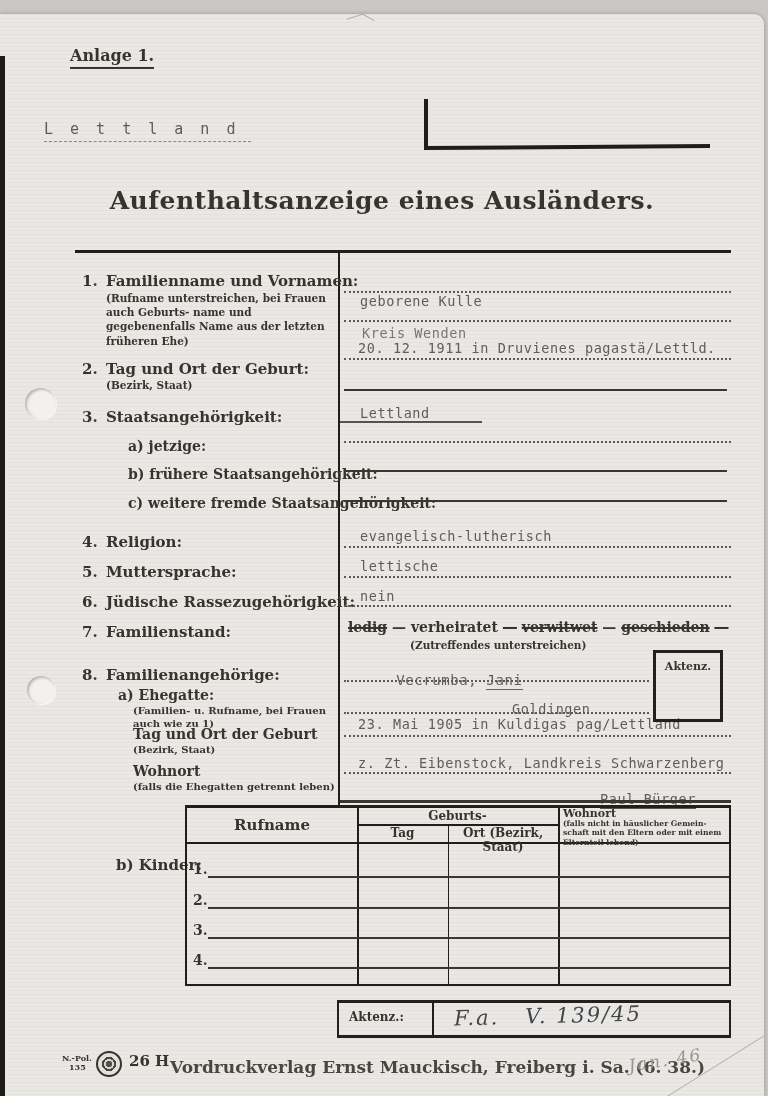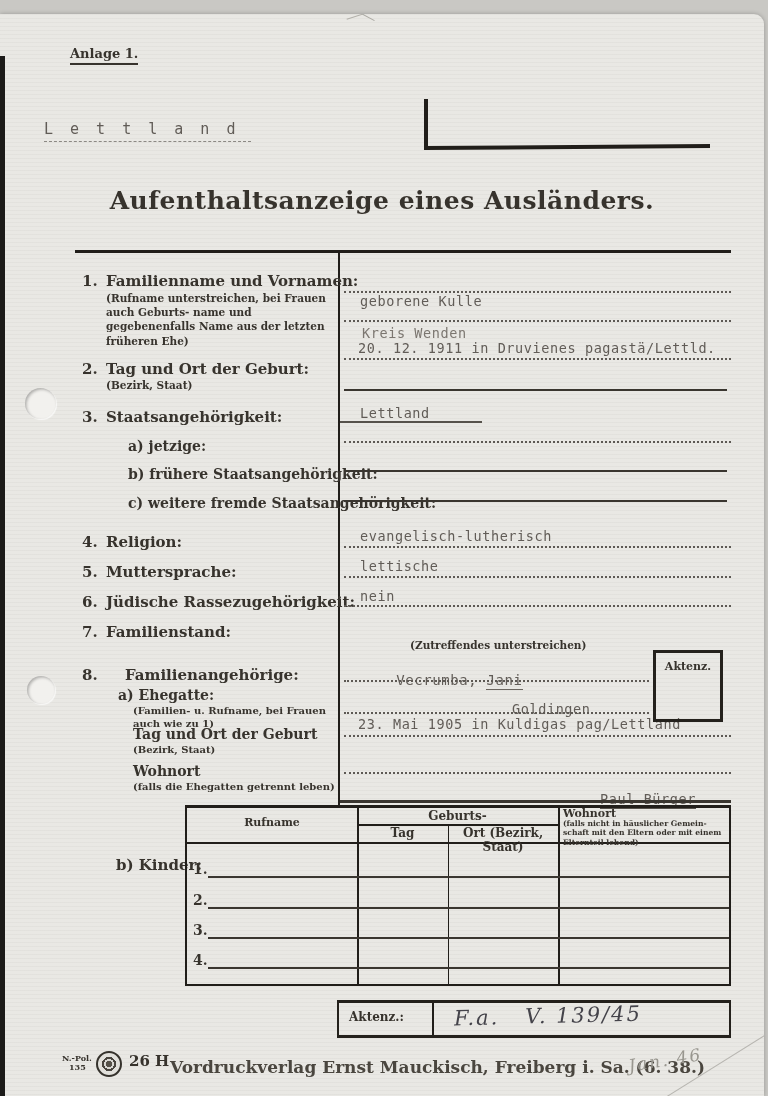--- a/index.html
+++ b/index.html
@@ -37,21 +37,21 @@
   .nowrap{white-space:nowrap;}
 </style>
 </head>
 <body>
 
 <div class="paper">
 
   <div class="abs" style="left:318px;top:-8px;width:60px;height:1px;background:#aaa8a2;transform:rotate(28deg);"></div>
   <div class="abs" style="left:345px;top:-6px;width:70px;height:1px;background:#b2b0aa;transform:rotate(-18deg);"></div>
 
-  <div class="abs fr" style="left:70px;top:32px;font-size:13px;border-bottom:2px solid #37332d;padding-bottom:2px;"><span>Anlage 1.</span></div>
+  <div class="abs fr" style="left:70px;top:32px;font-size:16px;border-bottom:2px solid #37332d;padding-bottom:2px;"><span>Anlage 1.</span></div>
 
   <div class="abs typed" style="left:44px;top:106px;font-size:15px;letter-spacing:4px;border-bottom:1.5px dashed #8c8984;padding:0 12px 3px 0;"><span>L e t t l a n d</span></div>
 
   <div class="abs bar" style="left:424px;top:85px;width:4px;height:50px;"></div>
   <div class="abs bar" style="left:424px;top:131px;width:286px;height:4px;transform:rotate(-0.4deg);"></div>
 
   <div class="abs fr" style="left:0;top:172px;width:764px;text-align:center;font-size:25px;letter-spacing:0.5px;"><span>Aufenthaltsanzeige eines Ausländers.</span></div>
 
   <div class="abs bar" style="left:75px;top:236px;width:656px;height:3px;"></div>
   <div class="abs bar" style="left:338px;top:236px;width:2px;height:555px;"></div>
@@ -76,21 +76,21 @@
   <div class="abs fr fr15" style="left:82px;top:549px;">5.</div>
   <div class="abs fr fr15" style="left:106px;top:549px;">Muttersprache:</div>
 
   <div class="abs fr fr15" style="left:82px;top:579px;">6.</div>
   <div class="abs fr fr15" style="left:106px;top:579px;">Jüdische Rassezugehörigkeit:</div>
 
   <div class="abs fr fr15" style="left:82px;top:609px;">7.</div>
   <div class="abs fr fr15" style="left:106px;top:609px;">Familienstand:</div>
 
   <div class="abs fr fr15" style="left:82px;top:652px;">8.</div>
-  <div class="abs fr fr15" style="left:106px;top:652px;margin-left:19px;">Familienangehörige:</div>
+  <div class="abs fr fr15" style="left:106px;top:652px;">Familienangehörige:</div>
   <div class="abs fr fr14" style="left:118px;top:673px;">a) Ehegatte:</div>
   <div class="abs fr fr10" style="left:133px;top:690px;width:220px;">(Familien- u. Rufname, bei Frauen auch wie zu 1)</div>
   <div class="abs fr fr14" style="left:133px;top:712px;">Tag und Ort der Geburt</div>
   <div class="abs fr fr10" style="left:133px;top:729px;">(Bezirk, Staat)</div>
   <div class="abs fr fr14" style="left:133px;top:749px;">Wohnort</div>
   <div class="abs fr fr10" style="left:133px;top:766px;">(falls die Ehegatten getrennt leben)</div>
   <div class="abs fr fr15" style="left:116px;top:842px;">b) Kinder:</div>
 
   <div class="abs dotl" style="left:344px;top:277px;width:387px;"></div>
   <div class="abs typed" style="left:360px;top:279px;">geborene Kulle</div>
@@ -107,53 +107,64 @@
   <div class="abs soll" style="left:344px;top:456px;width:383px;"></div>
   <div class="abs soll" style="left:344px;top:486px;width:383px;"></div>
 
   <div class="abs typed" style="left:360px;top:514px;">evangelisch-lutherisch</div>
   <div class="abs dotl" style="left:344px;top:532px;width:387px;"></div>
   <div class="abs typed" style="left:360px;top:544px;">lettische</div>
   <div class="abs dotl" style="left:344px;top:562px;width:387px;"></div>
   <div class="abs typed" style="left:360px;top:574px;">nein</div>
   <div class="abs dotl" style="left:344px;top:591px;width:387px;"></div>
 
+  <div class="abs fr fr14 nowrap" style="left:348px;top:605px;">
+    <span class="strike">ledig</span>
+    <span>—</span>
+    <span>verheiratet</span>
+    <span class="strike">—</span>
+    <span class="strike">verwitwet</span>
+    <span>—</span>
+    <span class="strike">geschieden</span>
+    <span class="strike">—</span>
+  </div>
   <div class="abs fr fr11" style="left:410px;top:624px;">(Zutreffendes unterstreichen)</div>
 
   <div class="abs typed" style="left:360px;top:642px;font-size:14px;">
     <span>Vecrumba,</span><span> </span><span class="u">Jani</span>
   </div>
   <div class="abs dotl" style="left:344px;top:666px;width:305px;"></div>
 
   <div class="abs typed" style="left:512px;top:687px;">Goldingen</div>
   <div class="abs dotl" style="left:344px;top:698px;width:305px;"></div>
   <div class="abs typed" style="left:358px;top:702px;">23. Mai 1905 in Kuldigas pag/Lettland</div>
   <div class="abs dotl" style="left:344px;top:721px;width:387px;"></div>
 
+  <div class="abs typed" style="left:358px;top:741px;">z. Zt. Eibenstock, Landkreis Schwarzenberg</div>
   <div class="abs dotl" style="left:344px;top:758px;width:387px;"></div>
   <div class="abs typed" style="left:600px;top:777px;border-bottom:2px solid #56524c;">Paul Bürger</div>
   <div class="abs soll" style="left:340px;top:786px;width:391px;border-bottom-width:3px;"></div>
 
   <div class="abs" style="left:653px;top:636px;width:64px;height:66px;border:3px solid #24211c;background:rgba(233,232,228,0.0);text-align:center;">
     <span class="fr" style="font-size:11px;position:relative;top:2px;">Aktenz.</span>
   </div>
 
   <div class="abs bar" style="left:185px;top:791px;width:546px;height:3px;"></div>
   <div class="abs bar" style="left:185px;top:970px;width:546px;height:2px;"></div>
   <div class="abs bar" style="left:185px;top:791px;width:2px;height:181px;"></div>
   <div class="abs bar" style="left:729px;top:791px;width:2px;height:181px;"></div>
 
   <div class="abs bar" style="left:357px;top:791px;width:2px;height:181px;"></div>
   <div class="abs bar" style="left:448px;top:810px;width:1px;height:162px;"></div>
   <div class="abs bar" style="left:558px;top:791px;width:2px;height:181px;"></div>
 
   <div class="abs bar" style="left:185px;top:828px;width:546px;height:2px;"></div>
   <div class="abs bar" style="left:357px;top:810px;width:201px;height:1.5px;"></div>
 
-  <div class="abs fr" style="left:187px;top:802px;width:170px;text-align:center;font-size:11px;">Rufname</div>
+  <div class="abs fr" style="left:187px;top:802px;width:170px;text-align:center;font-size:15px;">Rufname</div>
   <div class="abs fr" style="left:357px;top:795px;width:201px;text-align:center;font-size:12px;">Geburts-</div>
   <div class="abs fr" style="left:357px;top:812px;width:91px;text-align:center;font-size:12px;">Tag</div>
   <div class="abs fr" style="left:448px;top:812px;width:110px;text-align:center;font-size:12px;">Ort (Bezirk, Staat)</div>
   <div class="abs fr" style="left:563px;top:793px;font-size:11px;">Wohnort</div>
   <div class="abs fr" style="left:563px;top:805px;width:162px;font-size:7.6px;line-height:1.25;">(falls nicht in häuslicher Gemein- schaft mit den Eltern oder mit einem Elternteil lebend)</div>
 
   <div class="abs fr fr14" style="left:193px;top:847px;">1.</div>
   <div class="abs soll" style="left:208px;top:862px;width:521px;"></div>
   <div class="abs fr fr14" style="left:193px;top:878px;">2.</div>
   <div class="abs soll" style="left:208px;top:893px;width:521px;"></div>

